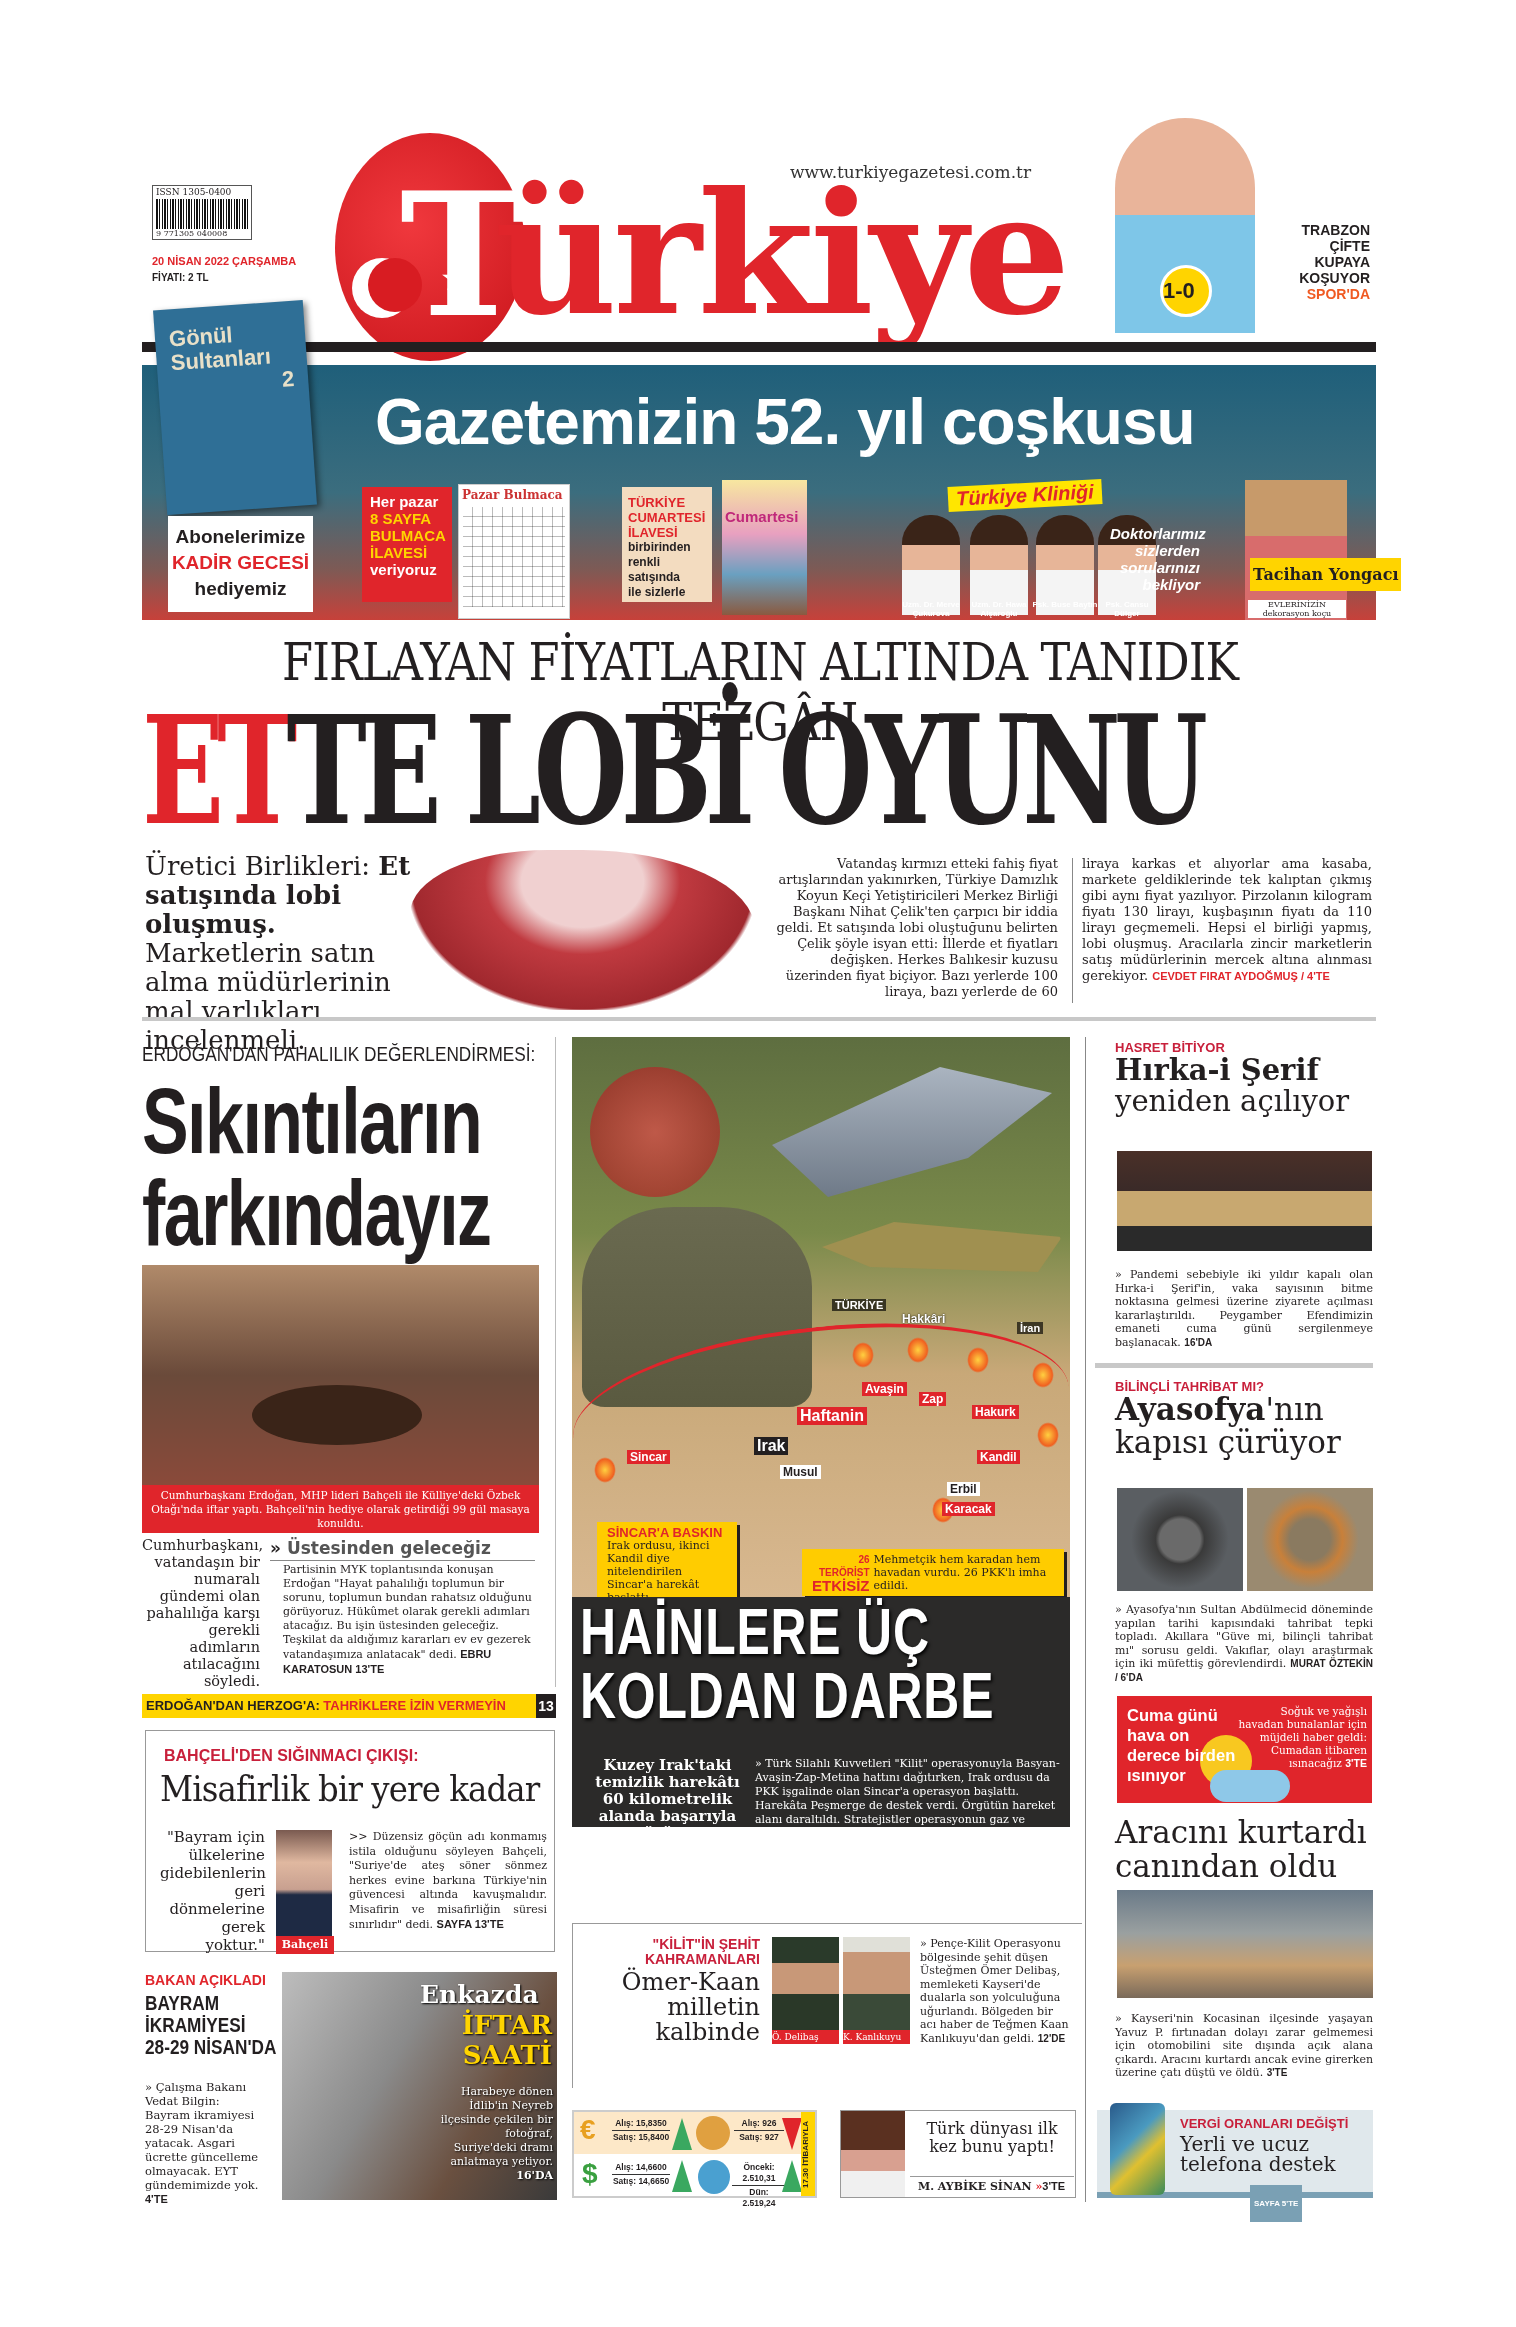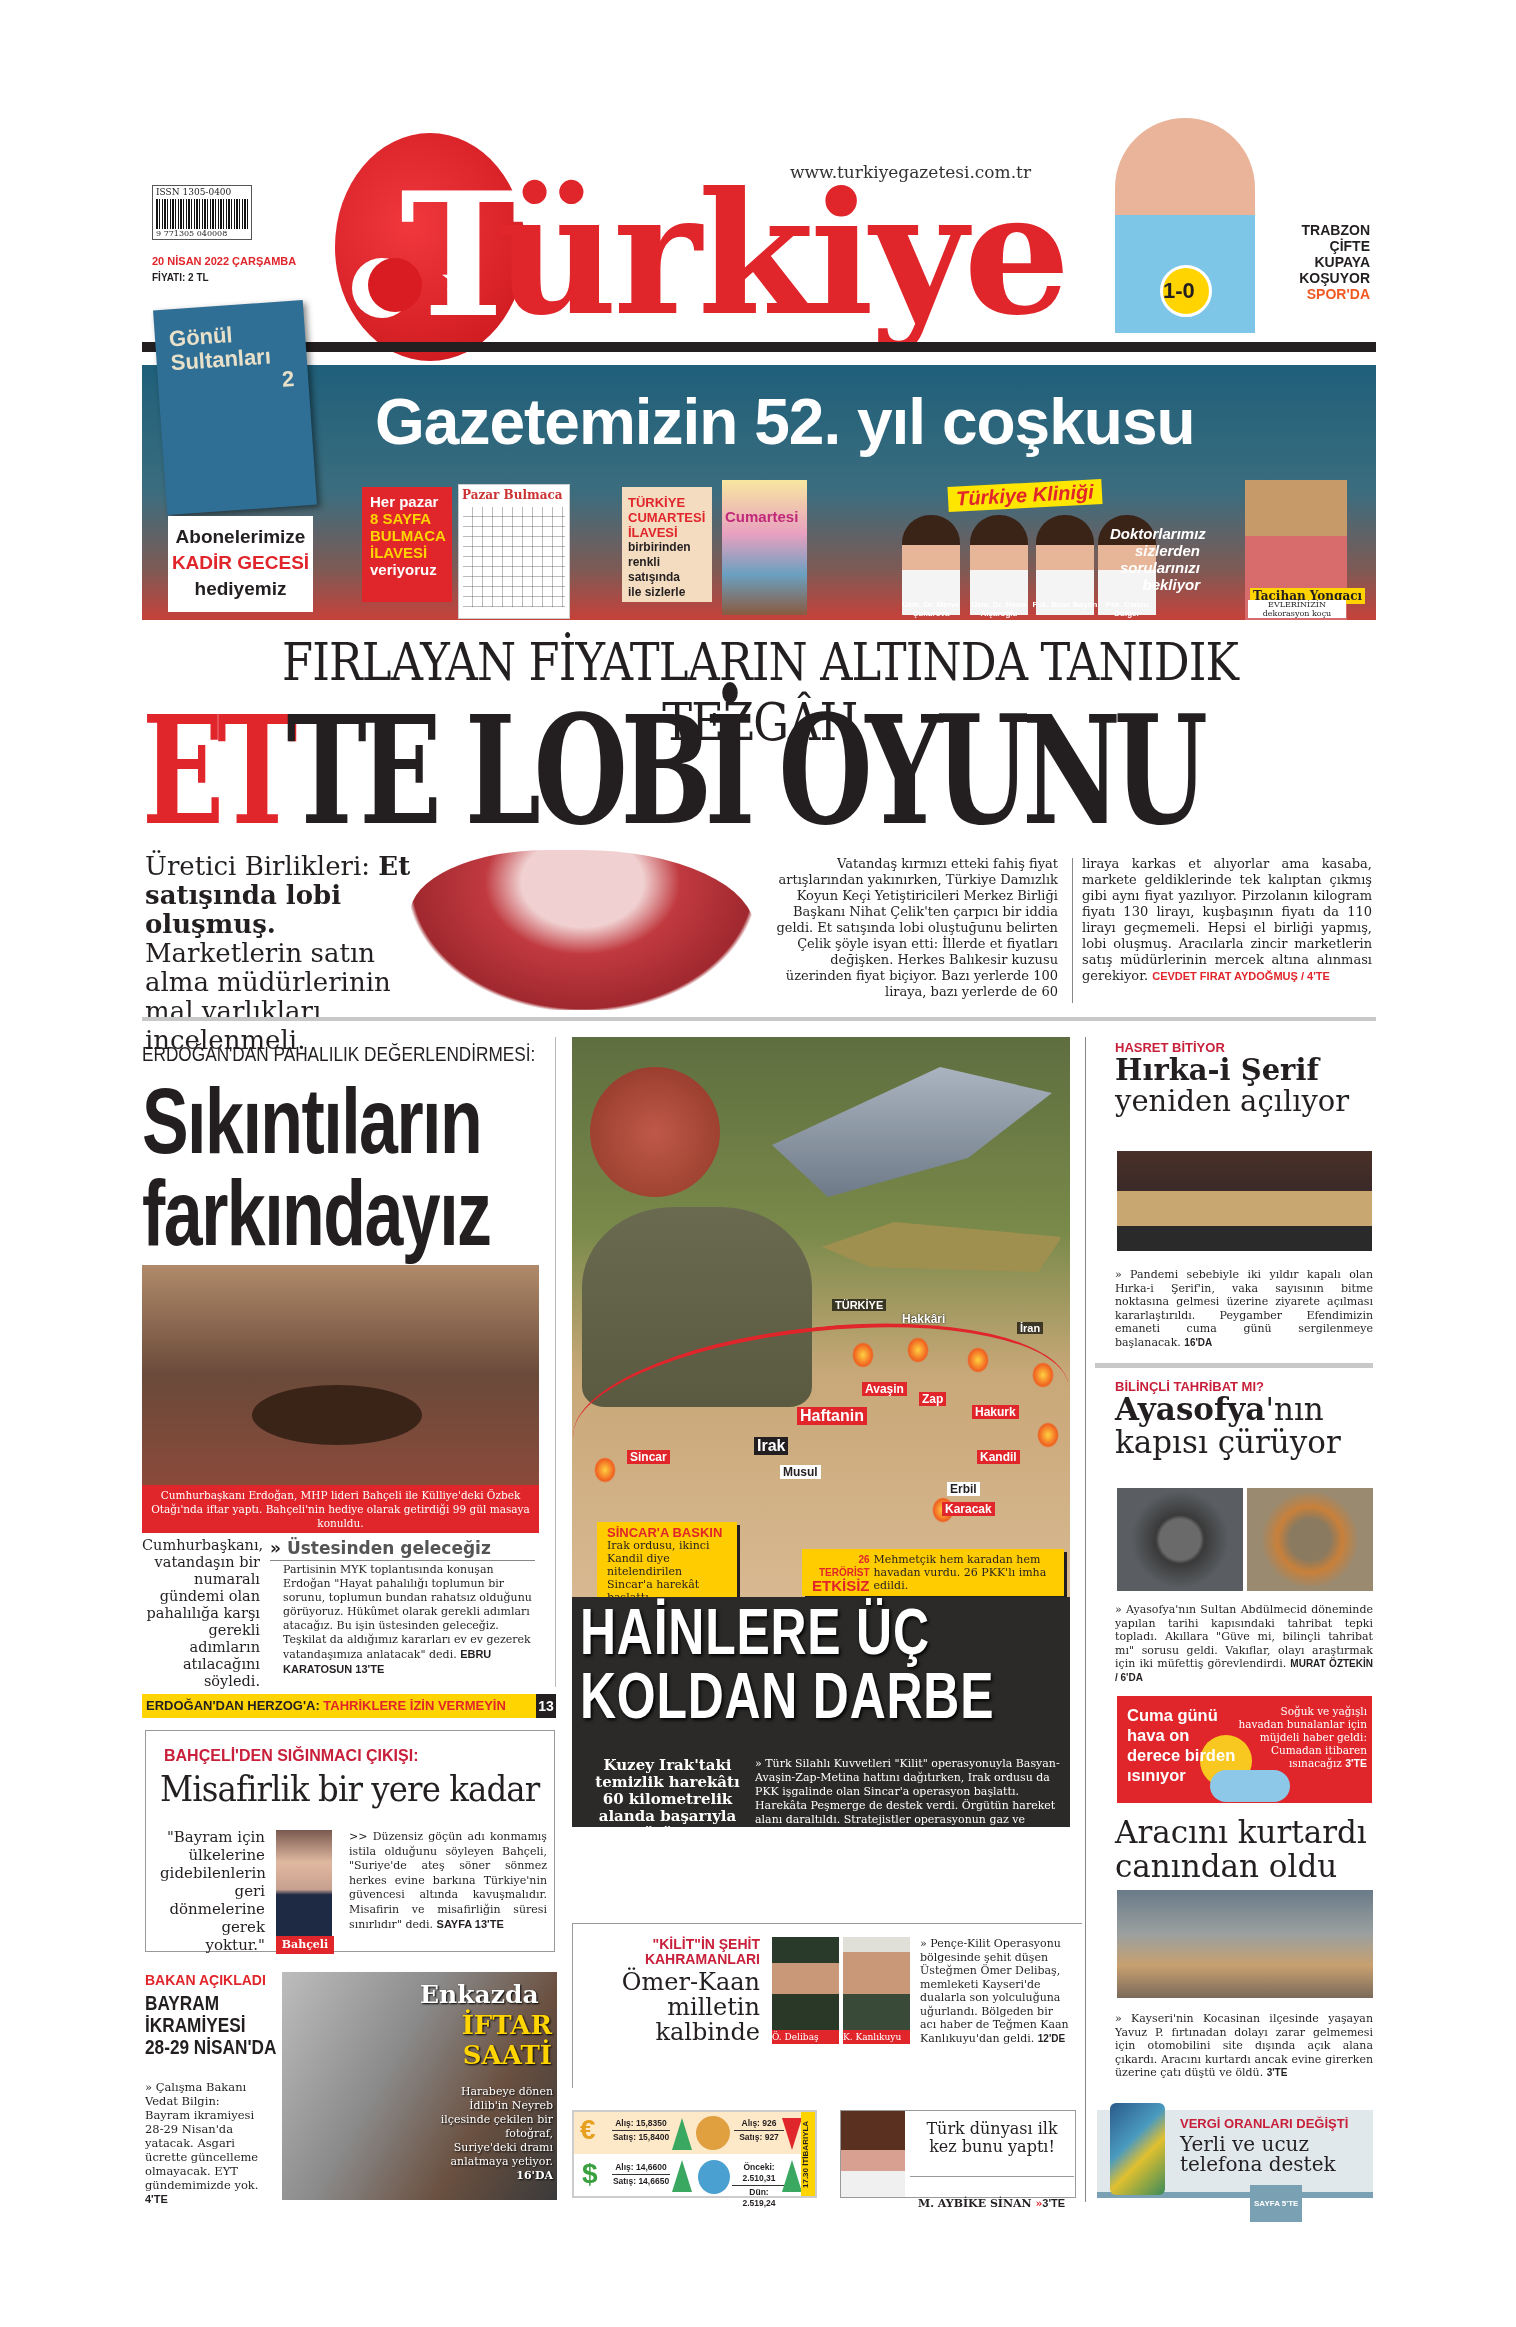--- a/index.html
+++ b/index.html
@@ -37,21 +37,21 @@
 #pazar-img .grid{height:100px;margin:2px 4px;background:repeating-linear-gradient(#fff 0 9px,#bbb 9px 10px),#fff;background-image:repeating-linear-gradient(#fff 0 9px,#bbb 9px 10px),repeating-linear-gradient(90deg,#fff 0 9px,#bbb 9px 10px);background-blend-mode:multiply}
 #cumartesi{left:622px;top:487px;width:90px;height:115px;background:#f3dcc0;color:#e0252b;font-size:13px;line-height:15px;padding:8px 6px;font-family:"Liberation Sans",sans-serif;font-weight:bold}
 #cumartesi .b{color:#231f20;font-size:12px}
 #cum-img{left:722px;top:480px;width:85px;height:135px;background:linear-gradient(#f7e7a0,#e8a0c0 40%,#6aa0c0 70%,#8a5a40)}
 #cum-img .t{font-size:15px;color:#c0287a;font-weight:bold;padding-top:28px;padding-left:3px;font-family:"Liberation Sans",sans-serif}
 #klinik{left:948px;top:483px;background:#ffe600;color:#e0252b;font-size:20px;font-style:italic;font-weight:bold;padding:1px 8px;transform:rotate(-3deg);font-family:"Liberation Sans",sans-serif}
 .doc{position:absolute;top:515px;width:58px;height:100px;border-radius:28px 28px 0 0;background:linear-gradient(#3a2418 0 30%,#e7b598 30% 55%,#f4f4f4 55%)}
 .docname{position:absolute;top:600px;width:70px;text-align:center;font-size:8px;color:#fff;font-family:"Liberation Sans",sans-serif;font-weight:bold;line-height:9px}
 #doktor{left:1110px;top:525px;width:90px;color:#fff;font-style:italic;font-weight:bold;font-size:15px;text-align:right;line-height:17px;font-family:"Liberation Sans",sans-serif}
 #tacihan{left:1245px;top:480px;width:102px;height:140px;background:linear-gradient(#c79a6a 0 40%,#d86c6c 40%)}
-#tacihan-name{left:1250px;top:588px;background:#ffd400;font-size:12px;font-weight:bold;padding:1px 3px;font-family:"DejaVu Serif",serif}
+#tacihan-name{left:1250px;top:558px;background:#ffd400;font-size:16px;font-weight:bold;padding:7px 3px;font-family:"DejaVu Serif",serif}
 #tacihan-role{left:1248px;top:600px;width:98px;background:#fff;text-align:center;font-size:8px;line-height:9px}
 
 #kicker{left:150px;top:632px;width:1220px;text-align:center;font-size:52px;font-family:"DejaVu Serif",serif;letter-spacing:-1px;transform:scaleX(0.86);transform-origin:center}
 #head{left:142px;top:695px;width:1240px;height:150px;font-family:"DejaVu Serif",serif;font-weight:bold;font-size:150px;line-height:150px;letter-spacing:-10px;transform:scaleX(0.72);transform-origin:left;white-space:nowrap}
 #head .et{color:#e0252b}
 #lead{left:145px;top:852px;width:270px;font-size:26px;line-height:29px;font-family:"DejaVu Serif",serif;font-weight:300}
 #lead b{font-weight:bold}
 #meat{left:410px;top:850px;width:345px;height:160px;border-radius:40% 50% 30% 40%;background:radial-gradient(ellipse at 50% 20%,#f0d0d0 0 25%,#c03a40 40%,#a0282e 70%,transparent 72%)}
 .col{font-size:13px;line-height:16px;text-align:justify;font-family:"DejaVu Serif",serif}
 #meatcol1{left:768px;top:856px;width:290px}
@@ -117,21 +117,21 @@
 #market{left:572px;top:2110px;width:245px;height:88px;border:2px solid #ccc;background:#fde8c8}
 .mk{position:absolute;font-family:"Liberation Sans",sans-serif;font-size:8.5px;line-height:11px;text-align:center;font-weight:bold}
 .mk .line{border-top:1px solid #333;margin:1px 0}
 .mic{position:absolute;font-size:28px;font-weight:bold;font-family:"Liberation Sans",sans-serif}
 .arrow-up{position:absolute;width:0;height:0;border-left:10px solid transparent;border-right:10px solid transparent;border-bottom:32px solid #3aa860}
 .arrow-dn{position:absolute;width:0;height:0;border-left:10px solid transparent;border-right:10px solid transparent;border-top:32px solid #e0252b}
 #mkdate{position:absolute;right:0;top:0;width:14px;height:84px;background:#ffd400;writing-mode:vertical-rl;transform:rotate(180deg);font-family:"Liberation Sans",sans-serif;font-weight:bold;font-size:8px;text-align:center}
 #aybike{left:840px;top:2110px;width:236px;height:88px;border:1px solid #999}
 #aybike-ph{left:841px;top:2111px;width:64px;height:86px;background:linear-gradient(#5a3020 0 45%,#d8a090 45% 70%,#f0f0f0 70%)}
 #aybike-head{left:912px;top:2120px;width:160px;text-align:center;font-size:16px;line-height:18px}
-#aybike-by{left:910px;top:2176px;width:164px;border-top:1px solid #999;font-size:11px;font-weight:bold;padding-top:20px;padding-left:8px}
+#aybike-by{left:910px;top:2176px;width:164px;border-top:1px solid #999;font-size:11px;font-weight:bold;padding-top:3px;padding-left:8px}
 #aybike-by .p{color:#e0252b}
 #center-vline{left:1085px;top:1037px;width:1px;height:1165px;background:#888}
 
 .rk{position:absolute;font-family:"Liberation Sans",sans-serif;font-weight:bold;color:#c8203b;font-size:13px}
 #hirka-head{left:1115px;top:1055px;font-size:29px;line-height:31px;font-family:"DejaVu Serif",serif}
 #hirka-ph{left:1117px;top:1151px;width:255px;height:100px;background:linear-gradient(#4a3028,#3a2a28 40%,#c8a870 40% 75%,#2a2a2a 75%)}
 .rbody{position:absolute;font-size:11px;line-height:13.5px;text-align:justify}
 .rbody .b{font-family:"Liberation Sans",sans-serif;font-weight:bold;font-size:10px}
 #rrule1{left:1095px;top:1363px;width:278px;height:5px;background:#c8c8c8}
 #aya-head{left:1115px;top:1393px;font-size:31px;line-height:33px}

